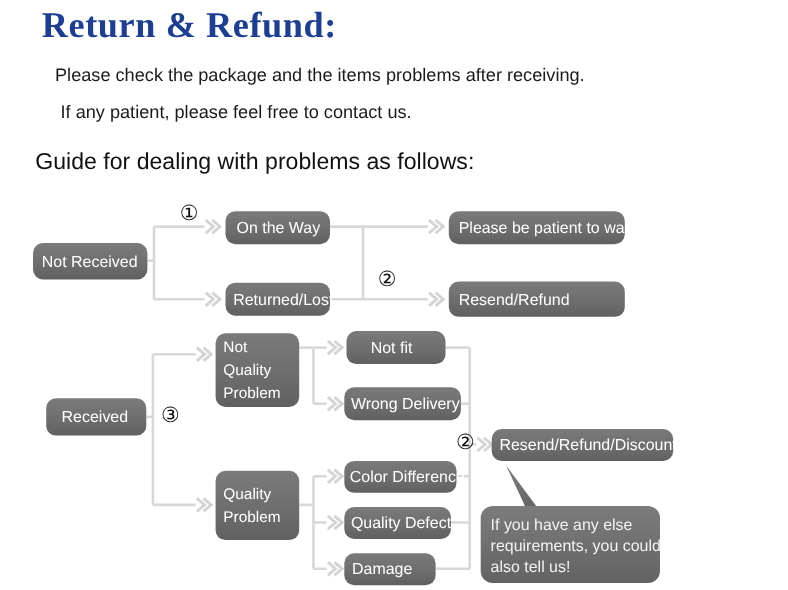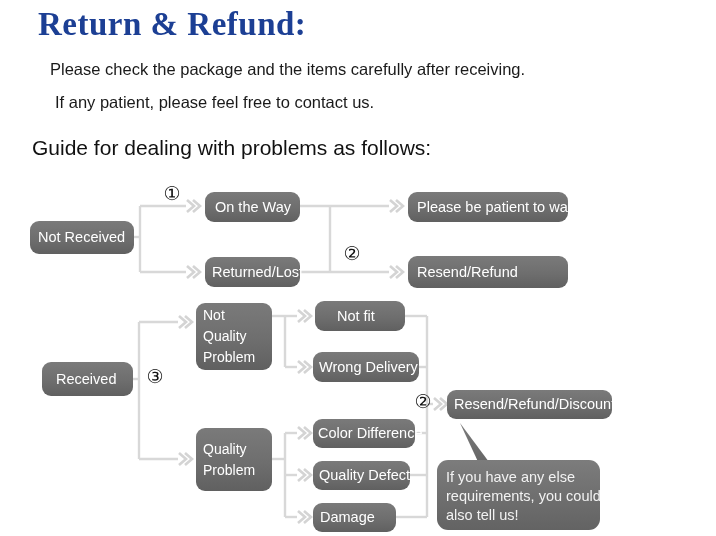--- a/index.html
+++ b/index.html
@@ -60,21 +60,21 @@
   }
   .conn{stroke:#d8d8d8;stroke-width:2.4;fill:none;}
   .arrow{fill:none;stroke:#d4d4d4;stroke-width:2.6;stroke-linecap:butt;}
 </style>
 </head>
 <body>
 
 <div id="page">
 
   <div class="title">Return &amp; Refund:</div>
-  <div class="line1">Please check the package and the items carefully after receiving.</div>
+  <div class="line1">Please check the package and the items problems after receiving.</div>
   <div class="line2">If any patient, please feel free to contact us.</div>
   <div class="guide">Guide for dealing with problems as follows:</div>
 
   <svg id="chart" viewBox="0 0 716 536">
     <defs>
       <linearGradient id="boxGrad" x1="0" y1="0" x2="0" y2="1">
         <stop offset="0%" stop-color="#7a7a7a"></stop>
         <stop offset="55%" stop-color="#6e6e6e"></stop>
         <stop offset="100%" stop-color="#606060"></stop>
       </linearGradient>

